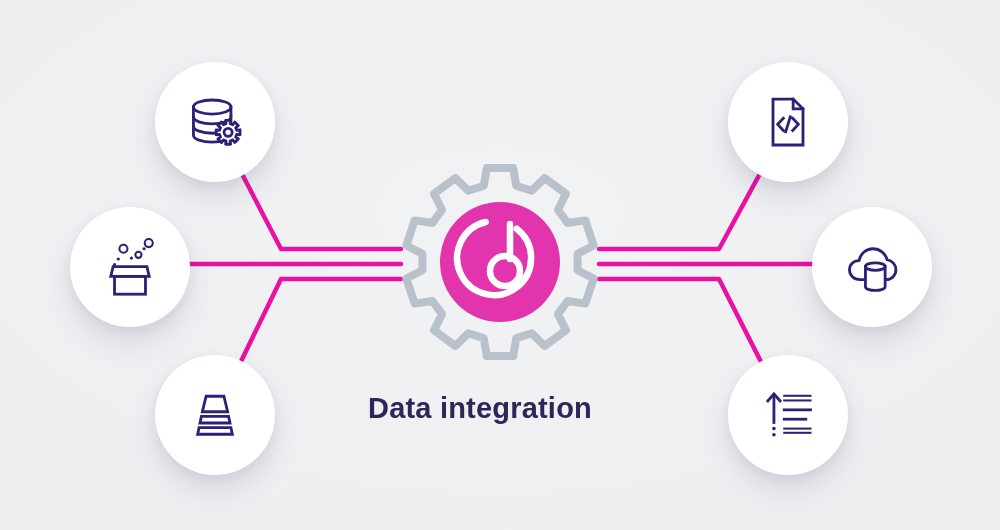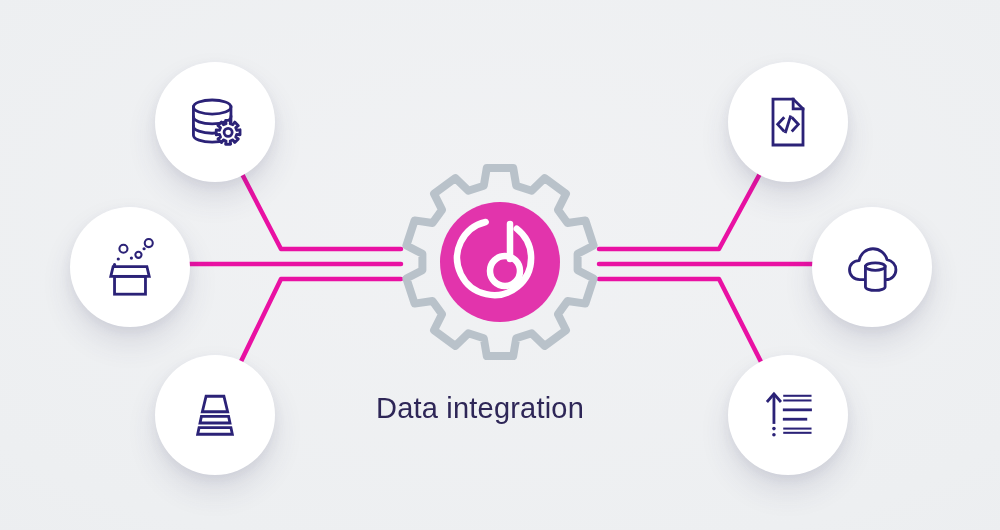--- a/index.html
+++ b/index.html
@@ -13,21 +13,21 @@
   svg.wires{position:absolute;left:0;top:0;z-index:1;}
   .node{
     position:absolute;width:120px;height:120px;border-radius:50%;
     background:#ffffff;z-index:2;
     box-shadow:0 16px 30px rgba(55,60,100,0.12), 0 5px 12px rgba(55,60,100,0.07);
     display:flex;align-items:center;justify-content:center;
   }
   .node svg{display:block;}
   .title{
     position:absolute;left:0;top:392px;width:960px;z-index:2;
-    text-align:center;font-size:29px;font-weight:400;letter-spacing:0.2px;
+    text-align:center;font-size:29px;font-weight:700;letter-spacing:0.2px;
     color:#2e2657;
   }
   .wire{fill:none;stroke:#e911a3;stroke-width:4.5;stroke-linecap:round;stroke-linejoin:round;}
   .gear-big{fill:none;stroke:#b9c2ca;stroke-width:8;stroke-linejoin:round;stroke-linecap:round;}
   .logo-stroke{fill:none;stroke:#ffffff;stroke-width:6.5;stroke-linecap:round;}
   .ic{fill:none;stroke:#2b2277;stroke-width:3;stroke-linecap:square;stroke-linejoin:miter;}
   .ic-round{fill:none;stroke:#2b2277;stroke-width:3;stroke-linecap:round;stroke-linejoin:round;}
   .ic-thin{fill:none;stroke:#2b2277;stroke-width:2.2;stroke-linecap:square;}
   .ic-fill{fill:#2b2277;stroke:none;}
 </style>

